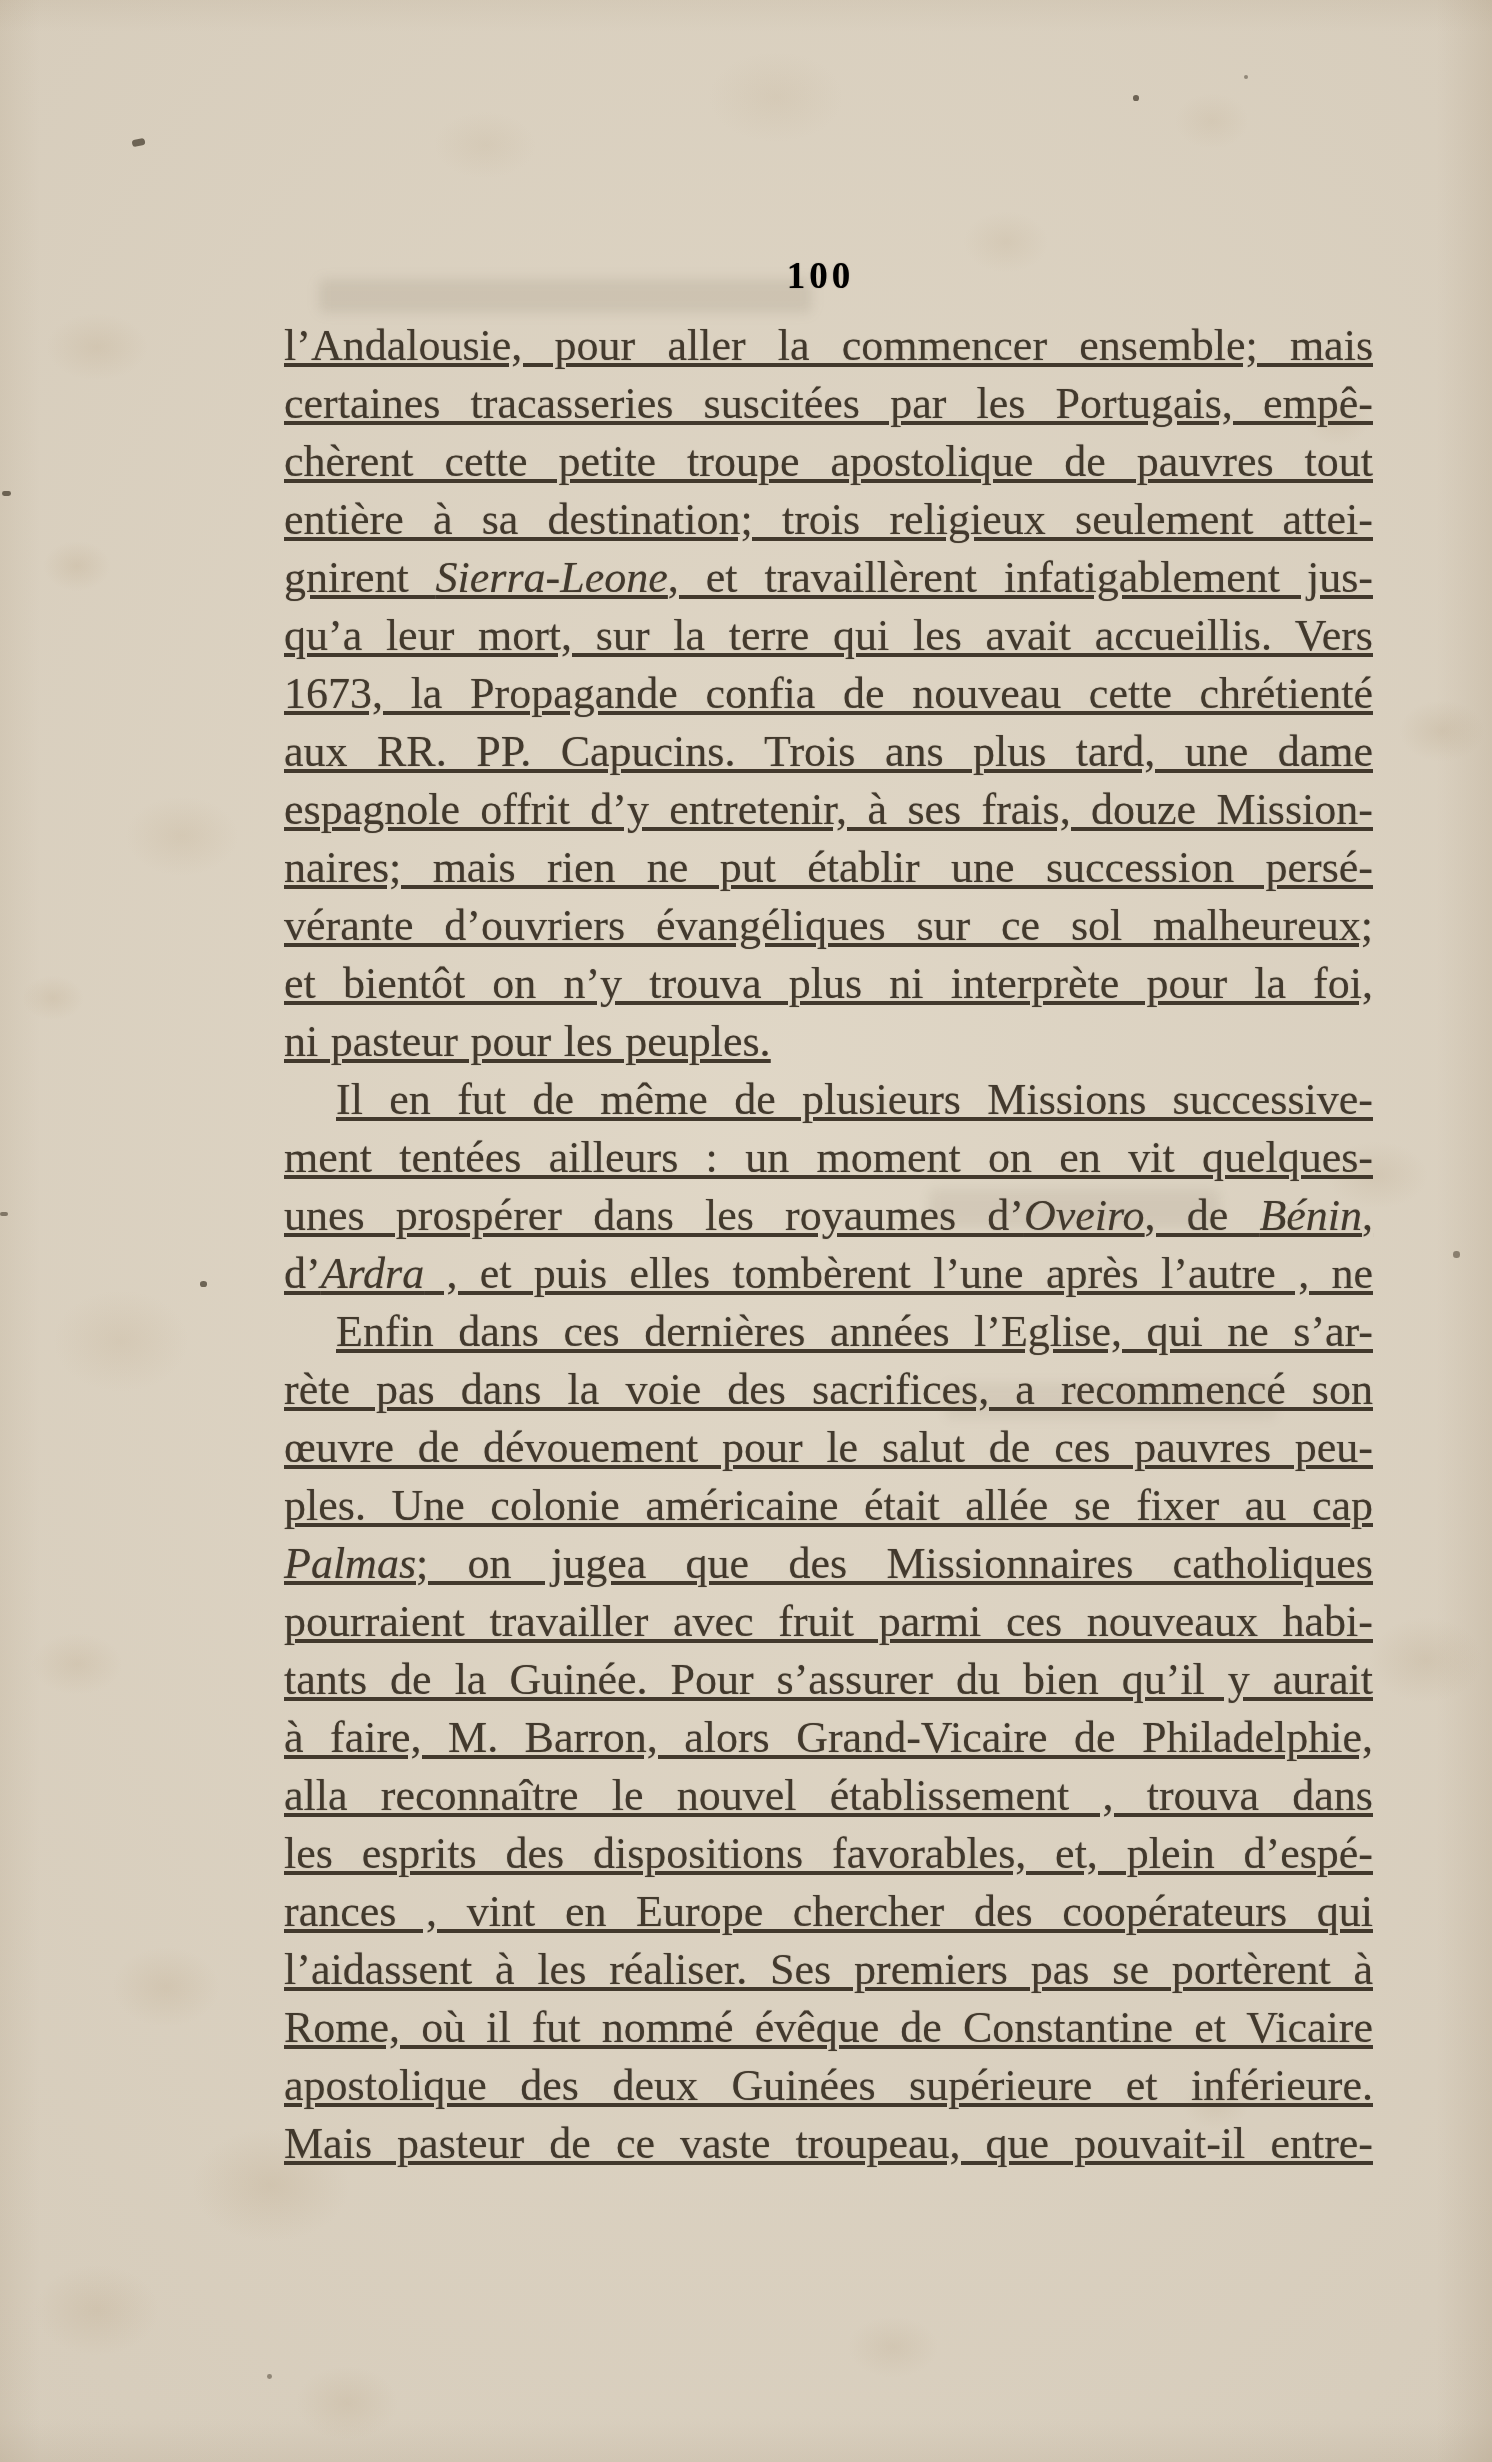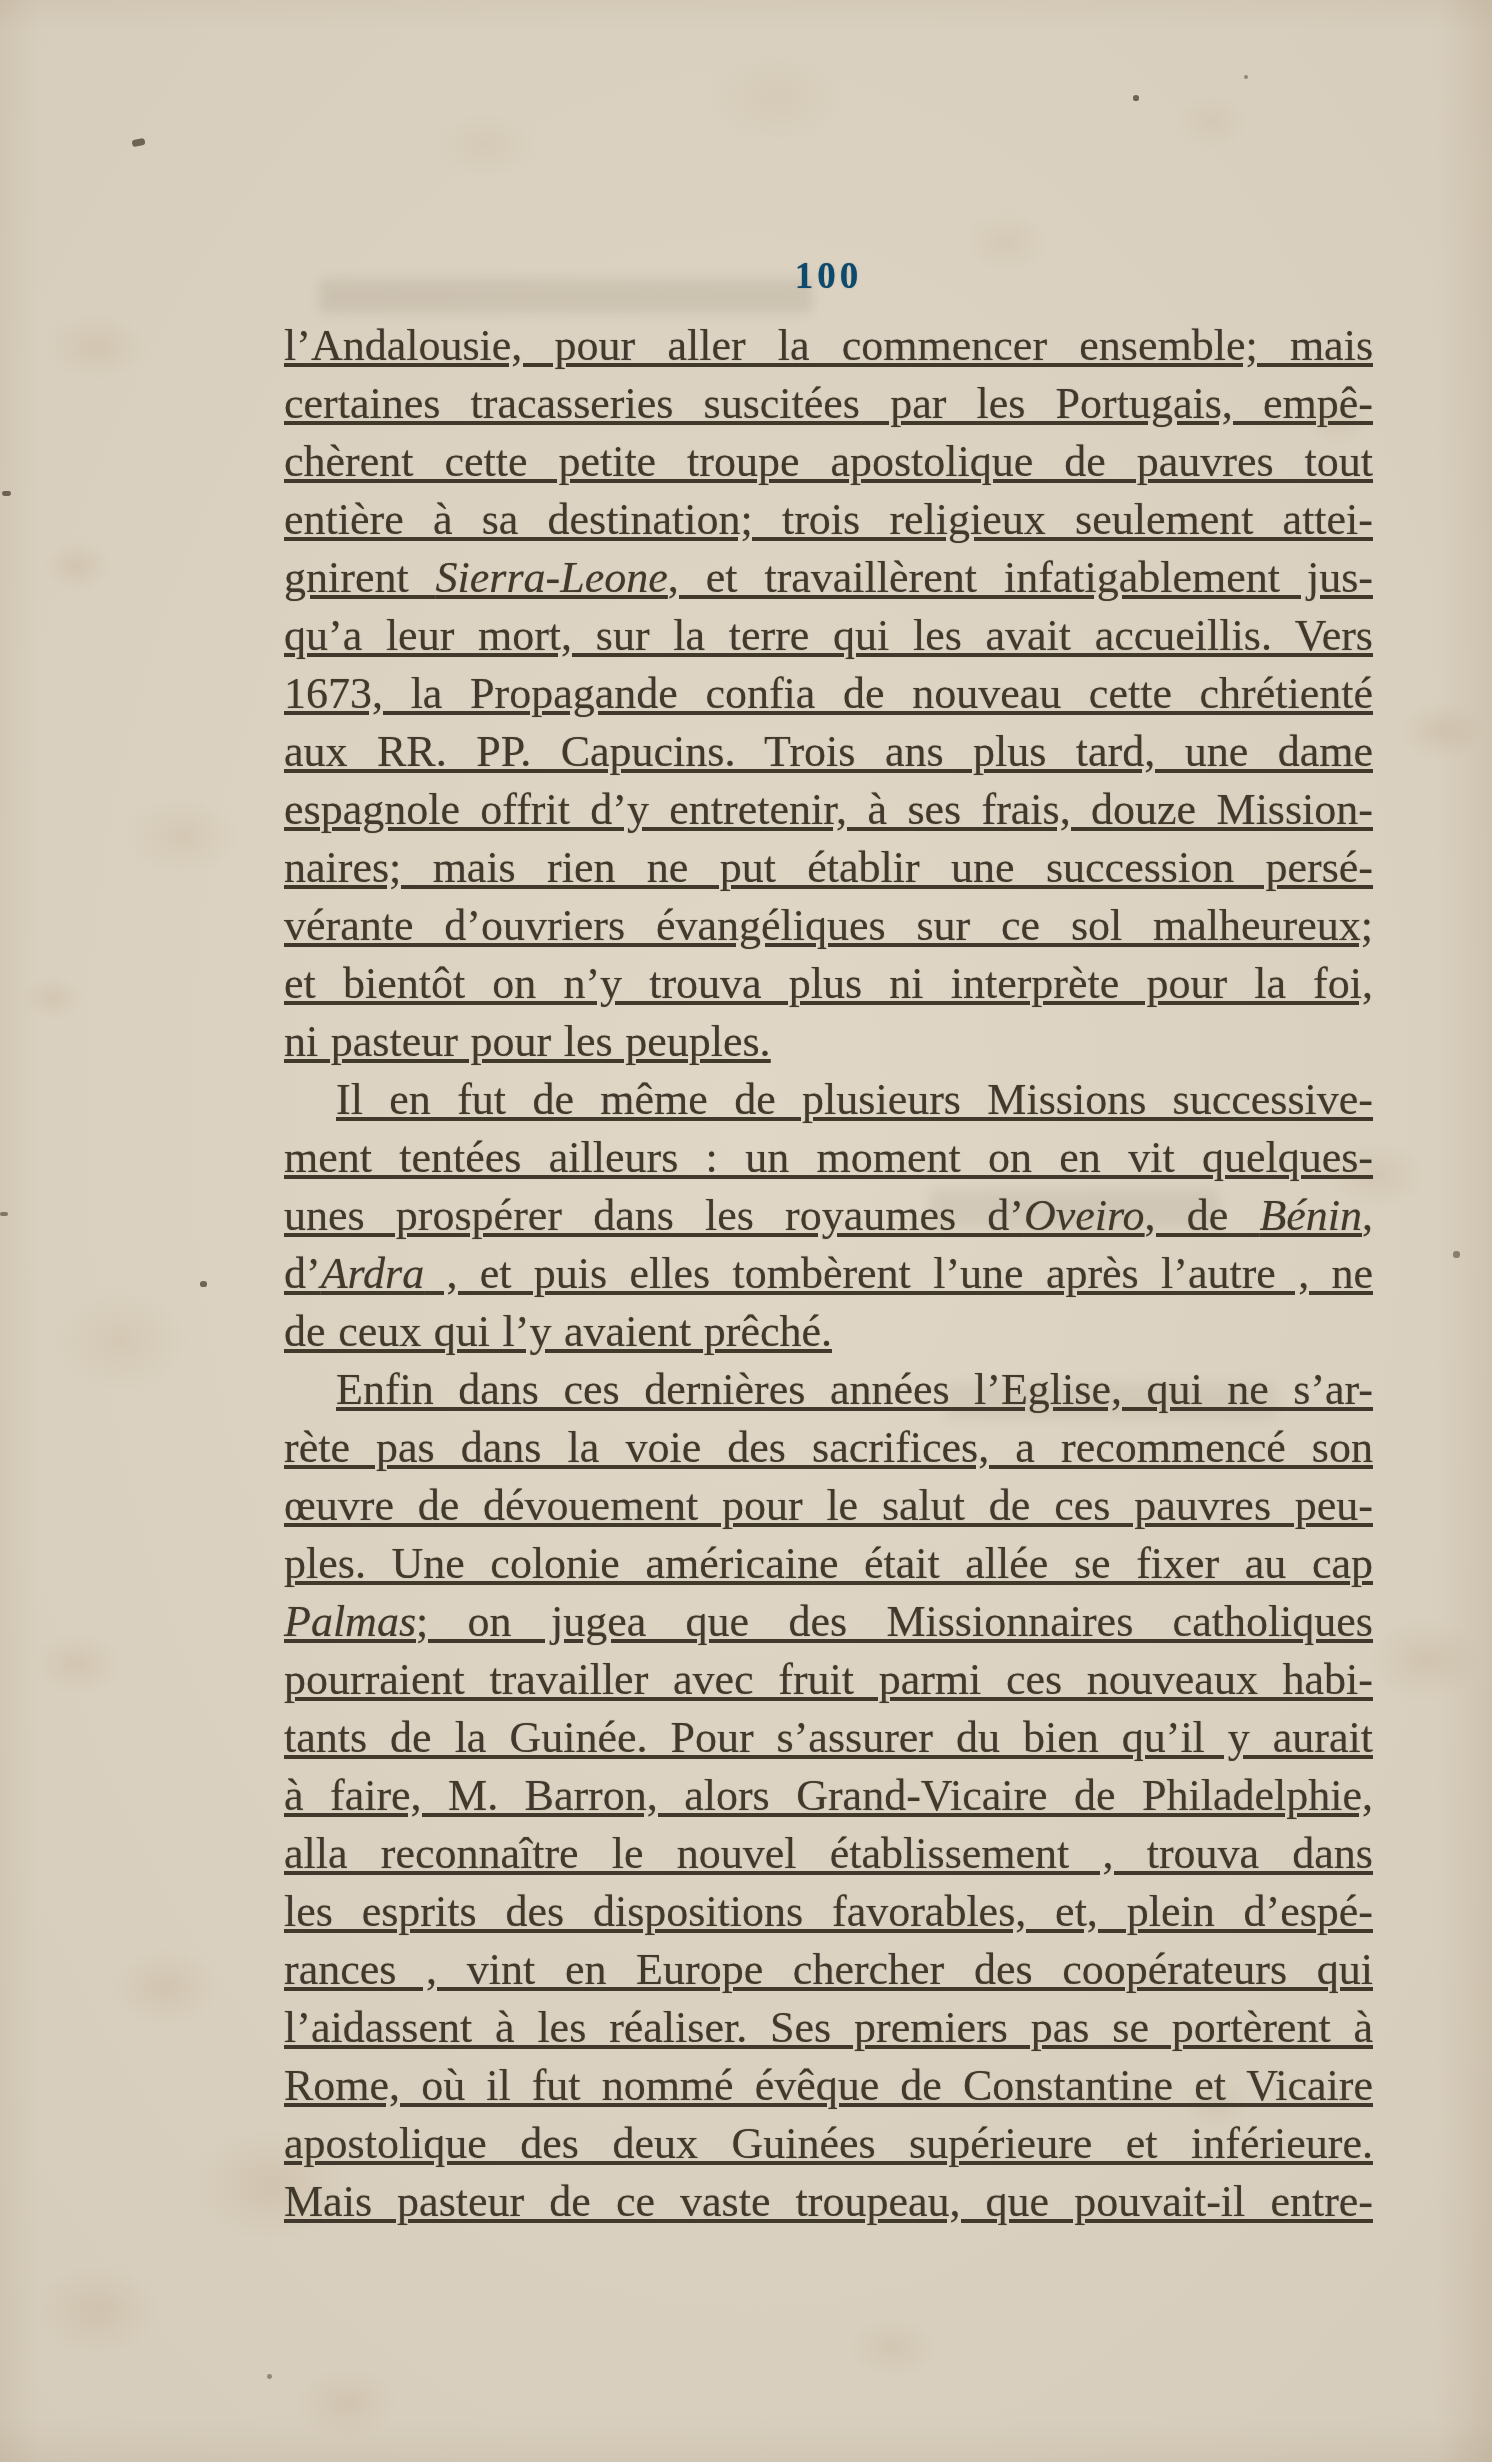--- a/index.html
+++ b/index.html
@@ -48,23 +48,23 @@
   .sp1{left:132px;top:139px;width:13px;height:6.5px;border-radius:3.2px;transform:rotate(-12deg);}
   .sp2{left:1133px;top:95px;width:5.7px;height:5.7px;}
   .sp3{left:1244px;top:75px;width:4px;height:4px;opacity:.5;}
   .sp4{left:200px;top:1281px;width:6.5px;height:5.7px;}
   .sp5{left:1453px;top:1251px;width:6.5px;height:6.5px;opacity:.55;}
   .sp6{left:1.6px;top:491px;width:9.7px;height:4.8px;border-radius:2.4px;}
   .sp7{left:0px;top:1212px;width:8px;height:4px;border-radius:2.4px;opacity:.6;}
   .sp8{left:267px;top:2374px;width:4.8px;height:4.8px;opacity:.5;}
   
   .page-number{
-    position:absolute;left:284px;top:257px;width:1089px;
+    position:absolute;left:276px;top:257px;width:1089px;
     text-align:center;font-size:37px;font-weight:700;line-height:1;
-    color:#0c4a6e;letter-spacing:4px;
+    color:#000000;letter-spacing:4px;
     text-shadow:0 0 1.2px rgba(69,60,48,.55);
   }
   
   .text-block{
     position:absolute;left:284px;top:317px;width:1089px;
     font-size:44px;line-height:58px;color:#42392d;
     text-shadow:0 0 1.1px rgba(62,53,42,.5);
     word-spacing:1.6px;
   }
   .line{text-align:justify;text-align-last:justify;white-space:normal;text-decoration:underline;}
@@ -103,21 +103,20 @@
     <div class="line"><span>aux RR. PP. Capucins. Trois ans plus tard, une dame</span></div>
     <div class="line"><span>espagnole offrit d’y entretenir, à ses frais, douze Mission-</span></div>
     <div class="line"><span>naires; mais rien ne put établir une succession persé-</span></div>
     <div class="line"><span>vérante d’ouvriers évangéliques sur ce sol malheureux;</span></div>
     <div class="line"><span>et bientôt on n’y trouva plus ni interprète pour la foi,</span></div>
     <div class="line end"><span>ni pasteur pour les peuples.</span></div>
     <div class="line indent"><span>Il en fut de même de plusieurs Missions successive-</span></div>
     <div class="line"><span>ment tentées ailleurs : un moment on en vit quelques-</span></div>
     <div class="line"><span>unes prospérer dans les royaumes d’</span><span class="it">Oveiro</span><span>, de </span><span class="it">Bénin</span><span>,</span></div>
     <div class="line"><span>d’</span><span class="it">Ardra</span><span> , et puis elles tombèrent l’une après l’autre , ne</span></div>
-    <div class="line end"><span>de ceux qui l’y avaient prêché.</span></div>
     <div class="line indent"><span>Enfin dans ces dernières années l’Eglise, qui ne s’ar-</span></div>
     <div class="line"><span>rète pas dans la voie des sacrifices, a recommencé son</span></div>
     <div class="line"><span>œuvre de dévouement pour le salut de ces pauvres peu-</span></div>
     <div class="line"><span>ples. Une colonie américaine était allée se fixer au cap</span></div>
     <div class="line"><span class="it">Palmas</span><span>; on jugea que des Missionnaires catholiques</span></div>
     <div class="line"><span>pourraient travailler avec fruit parmi ces nouveaux habi-</span></div>
     <div class="line"><span>tants de la Guinée. Pour s’assurer du bien qu’il y aurait</span></div>
     <div class="line"><span>à faire, M. Barron, alors Grand-Vicaire de Philadelphie,</span></div>
     <div class="line"><span>alla reconnaître le nouvel établissement , trouva dans</span></div>
     <div class="line"><span>les esprits des dispositions favorables, et, plein d’espé-</span></div>

